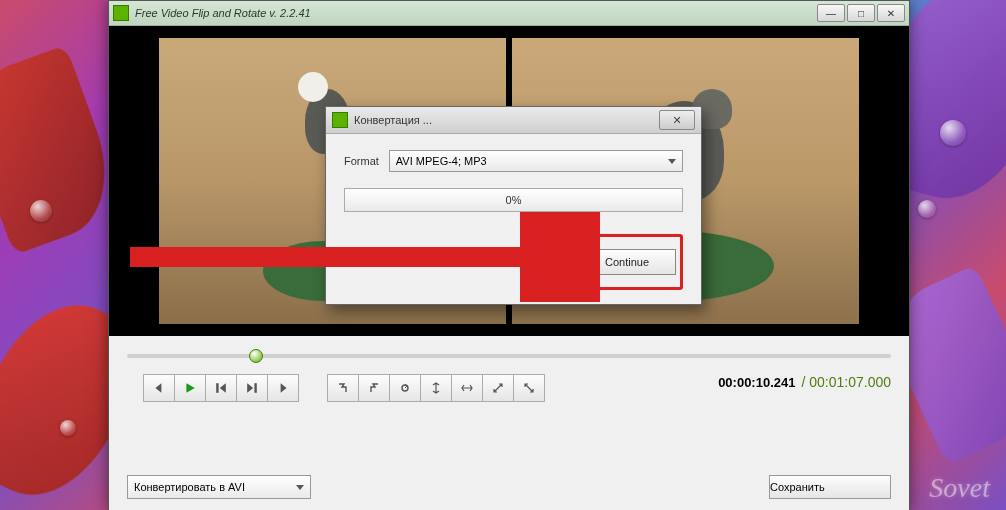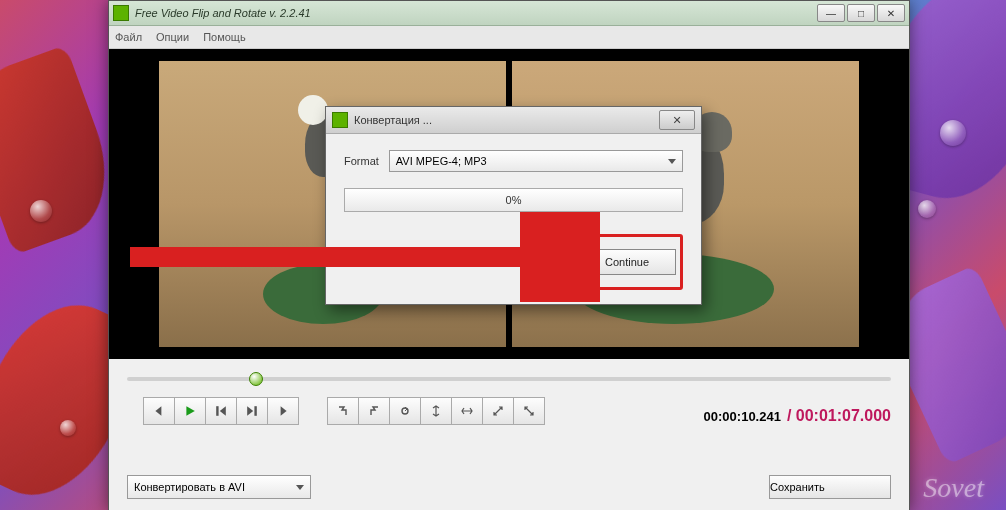--- a/index.html
+++ b/index.html
@@ -19,49 +19,49 @@
   .video-content{position:absolute;left:50px;right:50px;top:12px;bottom:12px;display:flex;}
   .pane{flex:1;position:relative;overflow:hidden;}
   .pane.left{background:linear-gradient(180deg,#c9a97a 0%,#b89668 50%,#8a6f4a 100%);}
   .pane.right{background:linear-gradient(180deg,#cba87a 0%,#ba9868 50%,#8c714c 100%);}
   .divider{width:6px;background:#000;}
   .cat-shape{position:absolute;background:#5a5a55;border-radius:50% 50% 40% 40%;}
   .cat-bed{position:absolute;background:#3a6b3a;border-radius:50%;}
   .slider-row{padding:18px 18px 10px;}
   .slider-track{height:4px;background:#d0d0d0;border-radius:2px;position:relative;}
   .slider-thumb{position:absolute;top:-5px;width:12px;height:12px;border-radius:50%;background:radial-gradient(circle at 35% 30%,#fff,#5cb200);border:1px solid #3a8000;left:16%;cursor:pointer;}
-  .controls-row{padding:6px 18px;display:flex;align-items:flex-end;gap:28px;margin-left:16px;}
+  .controls-row{padding:6px 18px;display:flex;align-items:flex-start;gap:28px;margin-left:16px;}
   .btn-group{display:flex;}
   .ctl-btn{width:30px;height:26px;border:1px solid #aaa;background:linear-gradient(#fdfdfd,#e5e5e5);display:flex;align-items:center;justify-content:center;color:#444;cursor:pointer;position:relative;}
   .btn-group .ctl-btn + .ctl-btn{border-left:none;}
   .ctl-btn svg{width:12px;height:12px;}
   .play svg{fill:#1a9b1a;}
   .time-block{margin-left:auto;display:flex;align-items:baseline;gap:6px;}
   .time-cur{font-weight:bold;font-size:13px;color:#000;}
-  .time-tot{color:#be185d;font-size:16px;font-weight:bold;}
+  .time-tot{color:#4d7c0f;font-size:14px;}
   .bottom-row{position:absolute;left:0;right:0;bottom:12px;padding:0 18px;display:flex;align-items:center;}
   .combo{width:170px;height:22px;border:1px solid #999;background:linear-gradient(#fff,#e9e9e9);display:flex;align-items:center;padding:0 6px;cursor:pointer;}
   .combo span{flex:1;}
   .tri-down{width:0;height:0;border-left:4px solid transparent;border-right:4px solid transparent;border-top:5px solid #555;}
   .save-btn{margin-left:auto;width:120px;height:22px;border:1px solid #999;background:linear-gradient(#fdfdfd,#e5e5e5);display:flex;align-items:center;justify-content:flex-start;cursor:pointer;}
   
   .dialog{position:absolute;left:325px;top:106px;width:375px;background:#f0f0f0;border:1px solid #666;box-shadow:4px 6px 14px rgba(0,0,0,.45);}
   .dlg-title{height:26px;background:linear-gradient(#eaeaea,#cfcfcf);display:flex;align-items:center;padding:0 6px;border-bottom:1px solid #aaa;}
   .dlg-title .t{flex:1;color:#333;}
   .dlg-close{width:34px;height:18px;background:linear-gradient(#eee,#ccc);border:1px solid #888;border-radius:2px;display:flex;align-items:center;justify-content:center;font-size:11px;color:#444;cursor:pointer;}
   .dlg-body{padding:16px 18px 14px;}
   .fld-row{display:flex;align-items:center;gap:10px;margin-bottom:16px;}
   .fld-row label{color:#333;}
   .fld-row .combo{flex:1;height:20px;}
   .progress{height:22px;border:1px solid #aaa;background:linear-gradient(#fff,#e9e9e9);display:flex;align-items:center;justify-content:center;color:#333;margin-bottom:22px;}
   .dlg-actions{display:flex;justify-content:flex-end;}
   .highlight-box{border:3px solid #d92020;padding:12px 4px;border-radius:3px;display:inline-block;}
   .continue-btn{width:96px;height:24px;border:1px solid #888;background:linear-gradient(#fdfdfd,#e5e5e5);display:flex;align-items:center;justify-content:center;cursor:pointer;color:#222;}
   .arrow{position:absolute;left:130px;top:212px;pointer-events:none;}
-  .watermark{position:absolute;right:22px;bottom:6px;color:rgba(255,255,255,.45);font-family:Georgia,serif;font-style:italic;font-size:28px;text-shadow:0 0 4px rgba(255,255,255,.3);}
+  .watermark{position:absolute;right:16px;bottom:6px;color:rgba(255,255,255,.45);font-family:Georgia,serif;font-style:italic;font-size:28px;text-shadow:0 0 4px rgba(255,255,255,.3);}
 </style>
 </head>
 <body>
 
 <div class="desktop">
 
   <div class="bg-leaf" style="left:-20px;top:60px;width:120px;height:180px;background:linear-gradient(135deg,#d33a2a,#8a1f18);transform:rotate(-20deg);"></div>
   <div class="bg-leaf" style="left:-10px;top:300px;width:130px;height:200px;background:linear-gradient(135deg,#e03a2a,#a0241a);transform:rotate(25deg);"></div>
   <div class="bg-leaf" style="right:-30px;top:-20px;width:150px;height:220px;background:linear-gradient(135deg,#a060d0,#6a30a0);transform:rotate(15deg);"></div>
   <div class="bg-leaf" style="right:-10px;top:280px;width:110px;height:170px;background:linear-gradient(135deg,#b070e0,#7a40b0);transform:rotate(-25deg);"></div>
@@ -80,25 +80,20 @@
           </div>
         <div class="winbtn">
             <span>□</span>
           </div>
         <div class="winbtn">
             <span>✕</span>
           </div>
       </div>
     </div>
 
-    <div class="menubar">
-      <span>Файл</span>
-      <span>Опции</span>
-      <span>Помощь</span>
-    </div>
 
     <div class="video-area">
       <div class="video-content">
         <div class="pane left">
           <div class="cat-bed" style="left:30%;bottom:8%;width:120px;height:60px;"></div>
           <div class="cat-shape" style="left:42%;top:18%;width:45px;height:65px;"></div>
           <div style="position:absolute;left:40%;top:12%;width:30px;height:30px;background:#f0f0e8;border-radius:50%;"></div>
         </div>
         <div class="divider"></div>
         <div class="pane right">

